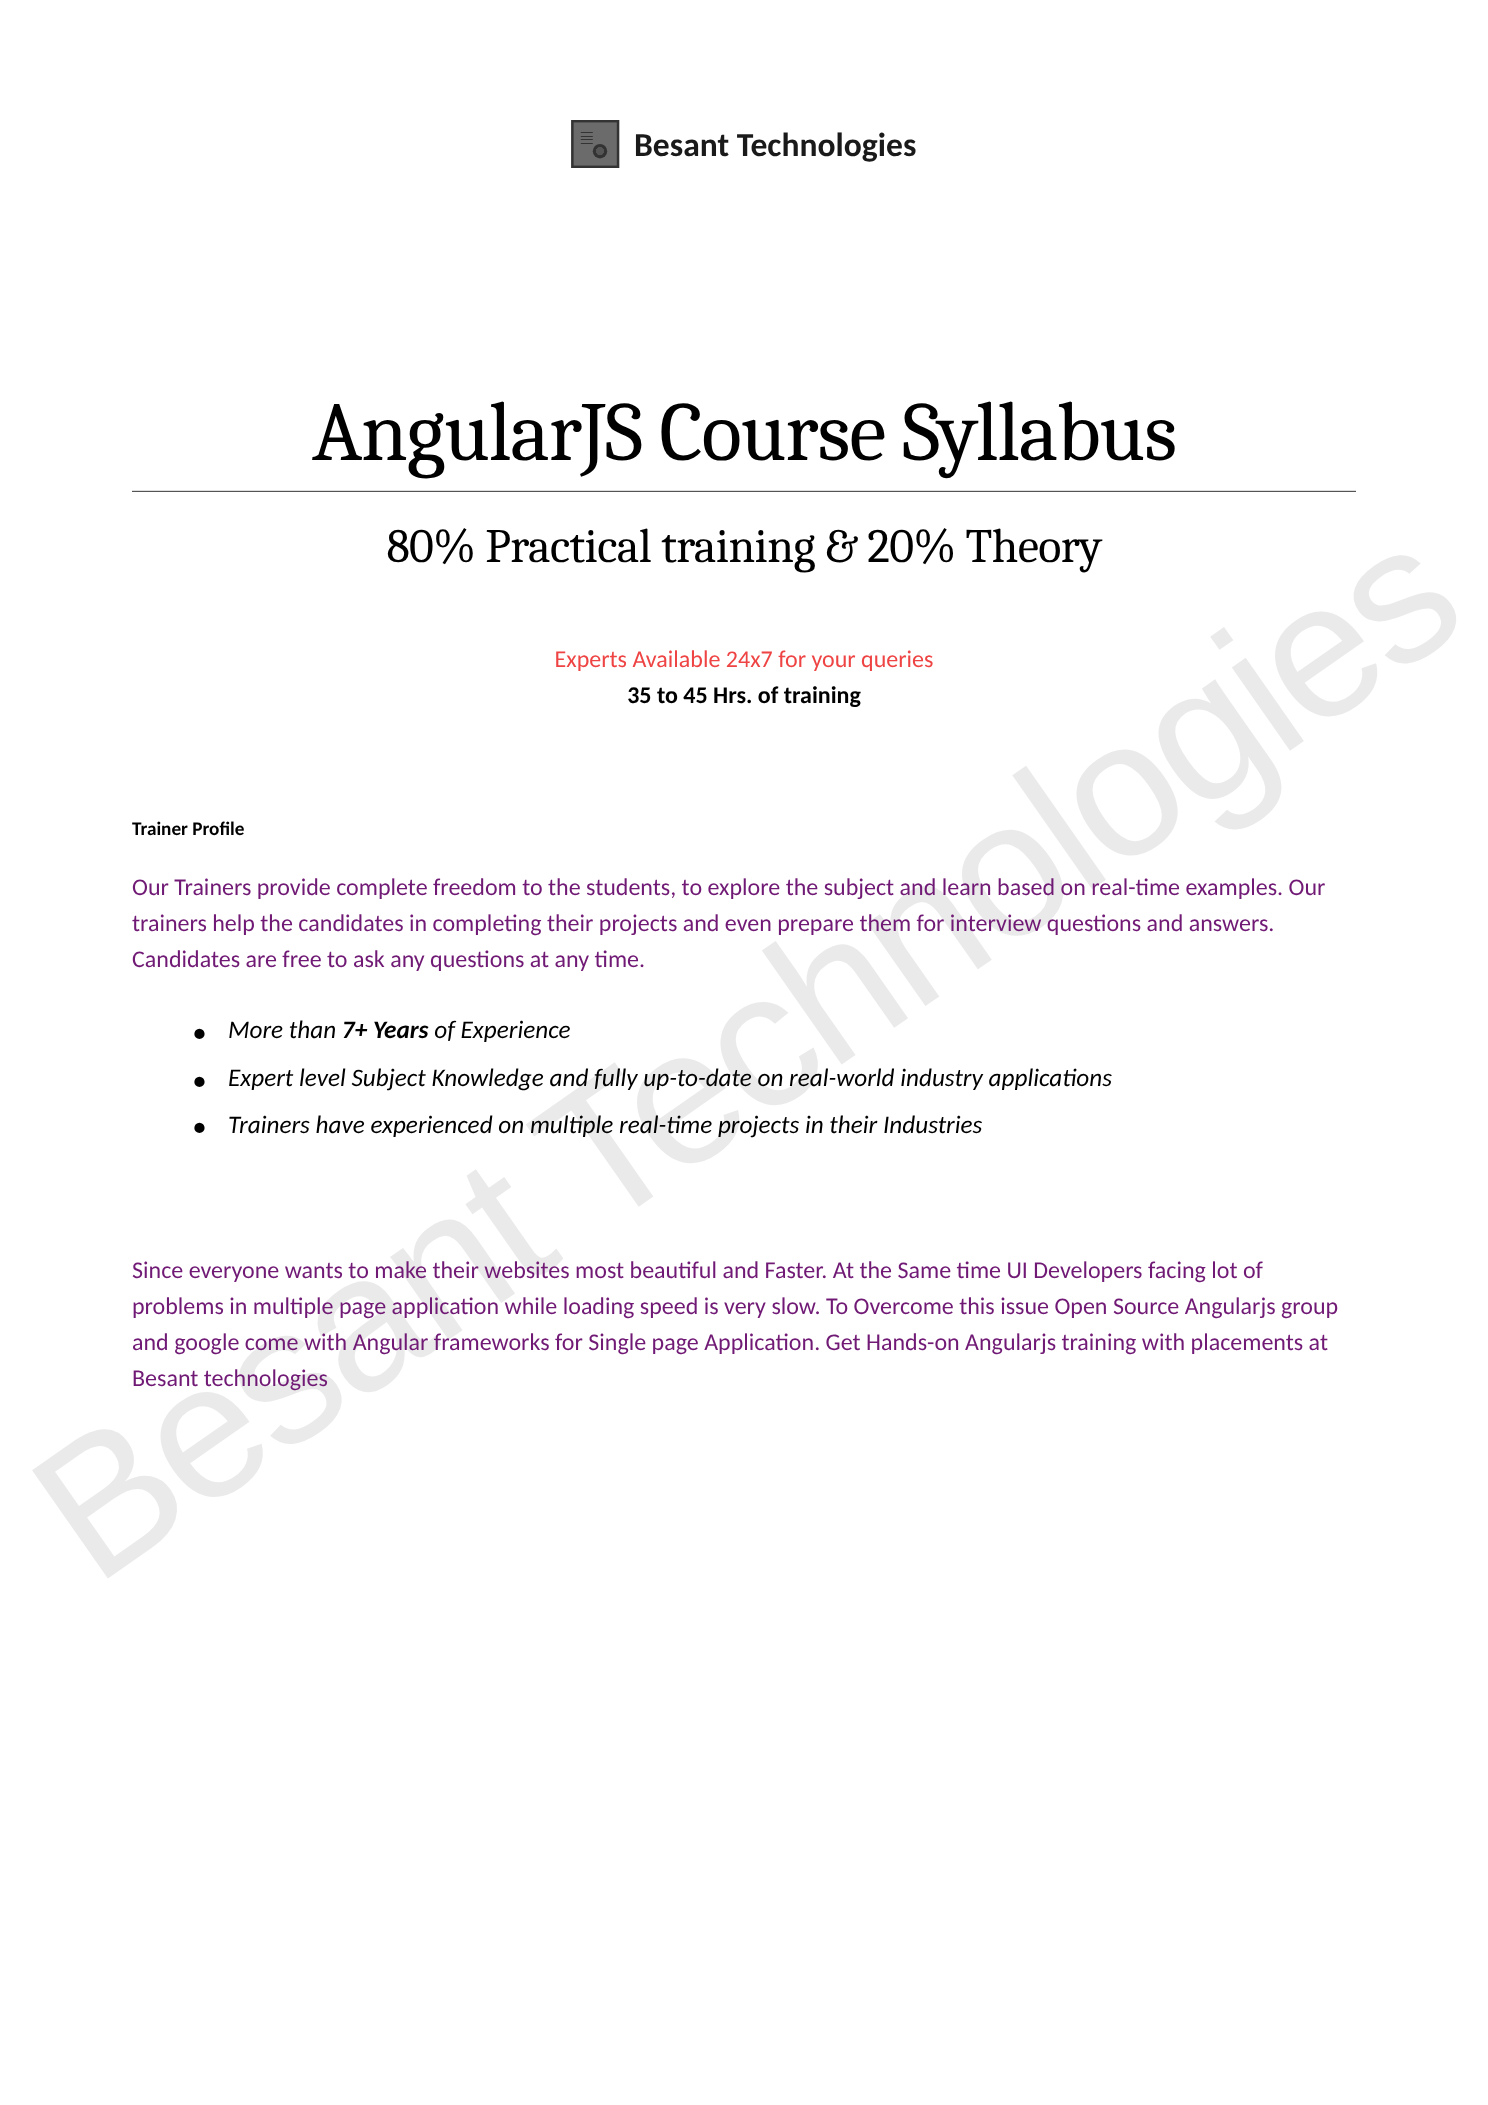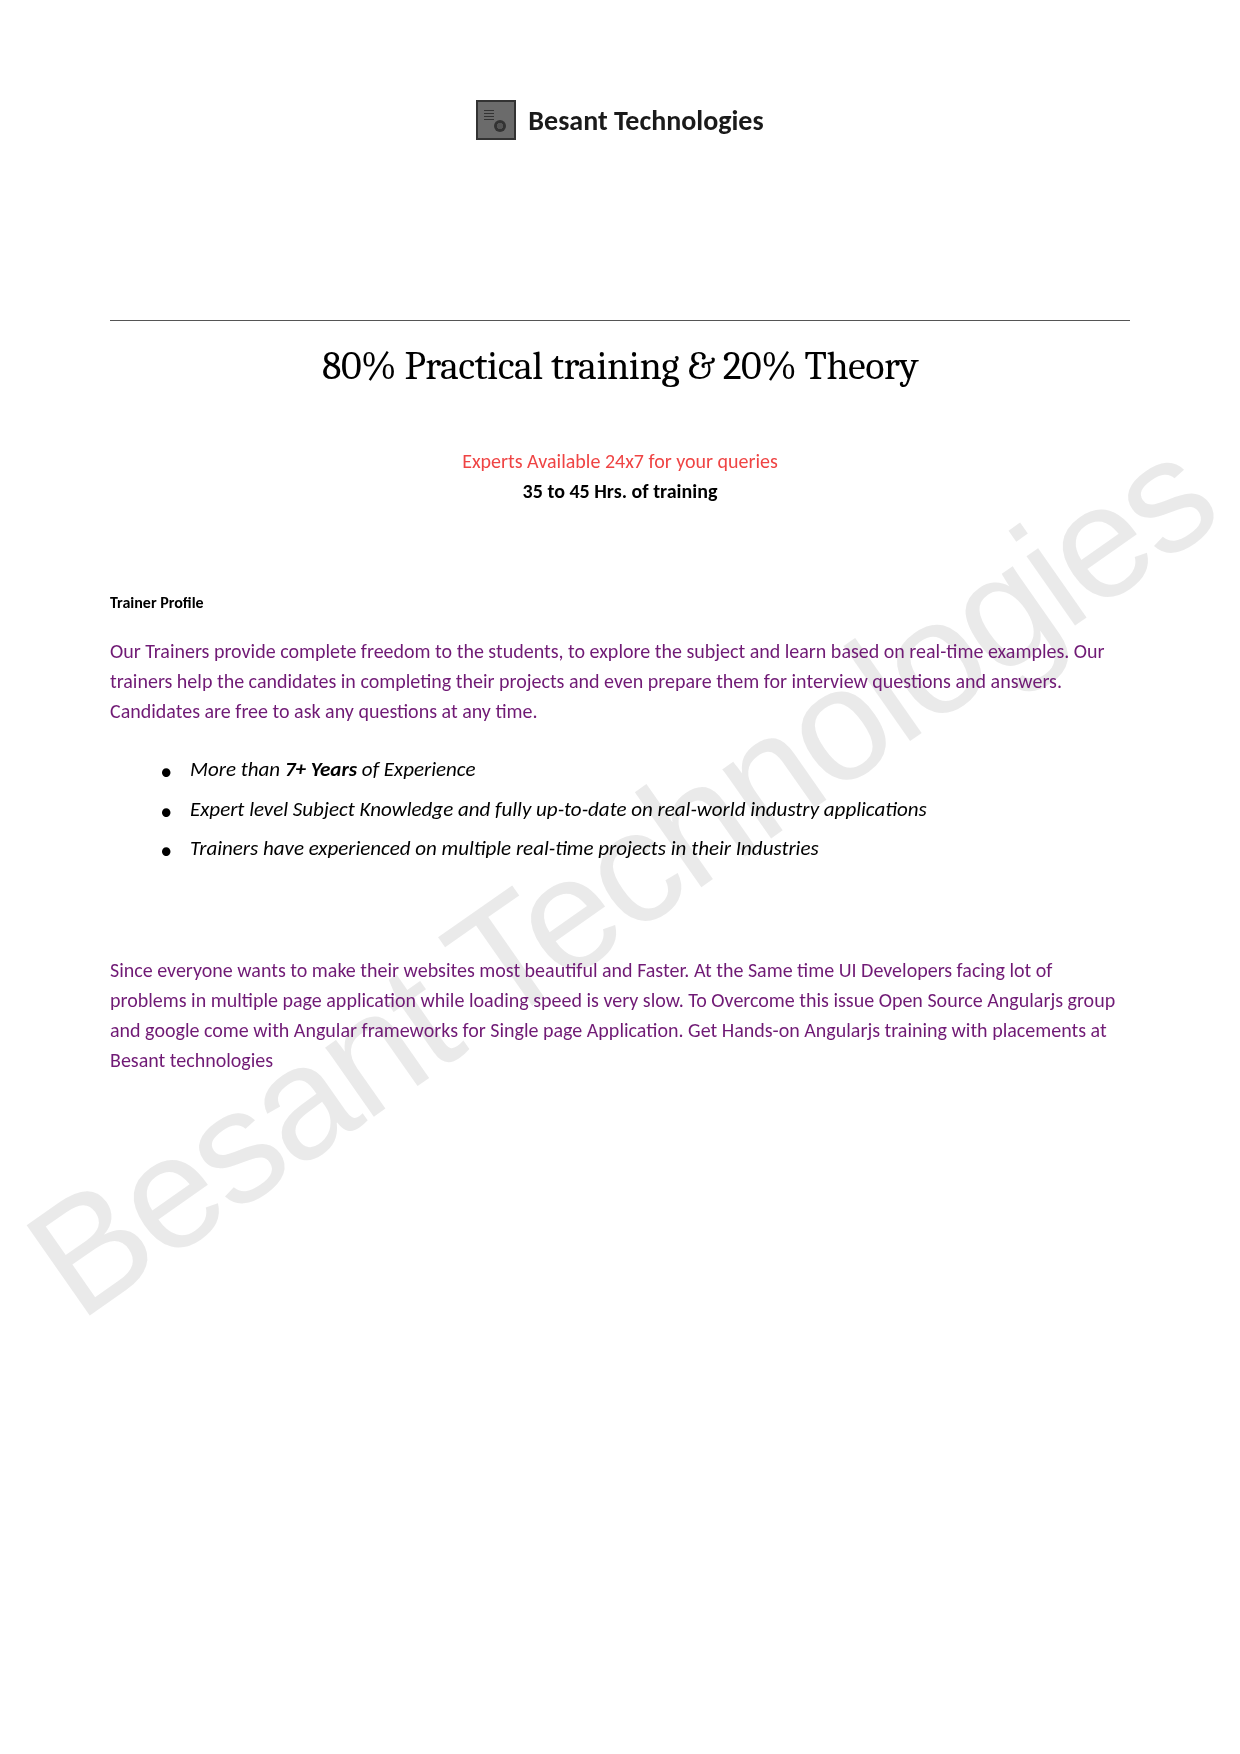--- a/index.html
+++ b/index.html
@@ -168,20 +168,21 @@
 
 <div class="watermark">Besant Technologies</div>
 
 <div class="page">
 
   <div class="logo-section">
     <div class="logo-icon"></div>
     <div class="logo-text">Besant Technologies</div>
   </div>
 
+  <h1 class="main-title">AngularJS Course Syllabus</h1>
   <hr class="title-divider">
   <h2 class="subtitle">80% Practical training &amp; 20% Theory</h2>
 
   <div class="info-line">Experts Available 24x7 for your queries</div>
   <div class="info-line-bold">35 to 45 Hrs. of training</div>
 
   <h3 class="section-heading">Trainer Profile</h3>
 
   <p class="paragraph">Our Trainers provide complete freedom to the students, to explore the subject and learn based on real-time examples. Our trainers help the candidates in completing their projects and even prepare them for interview questions and answers. Candidates are free to ask any questions at any time.</p>
 

